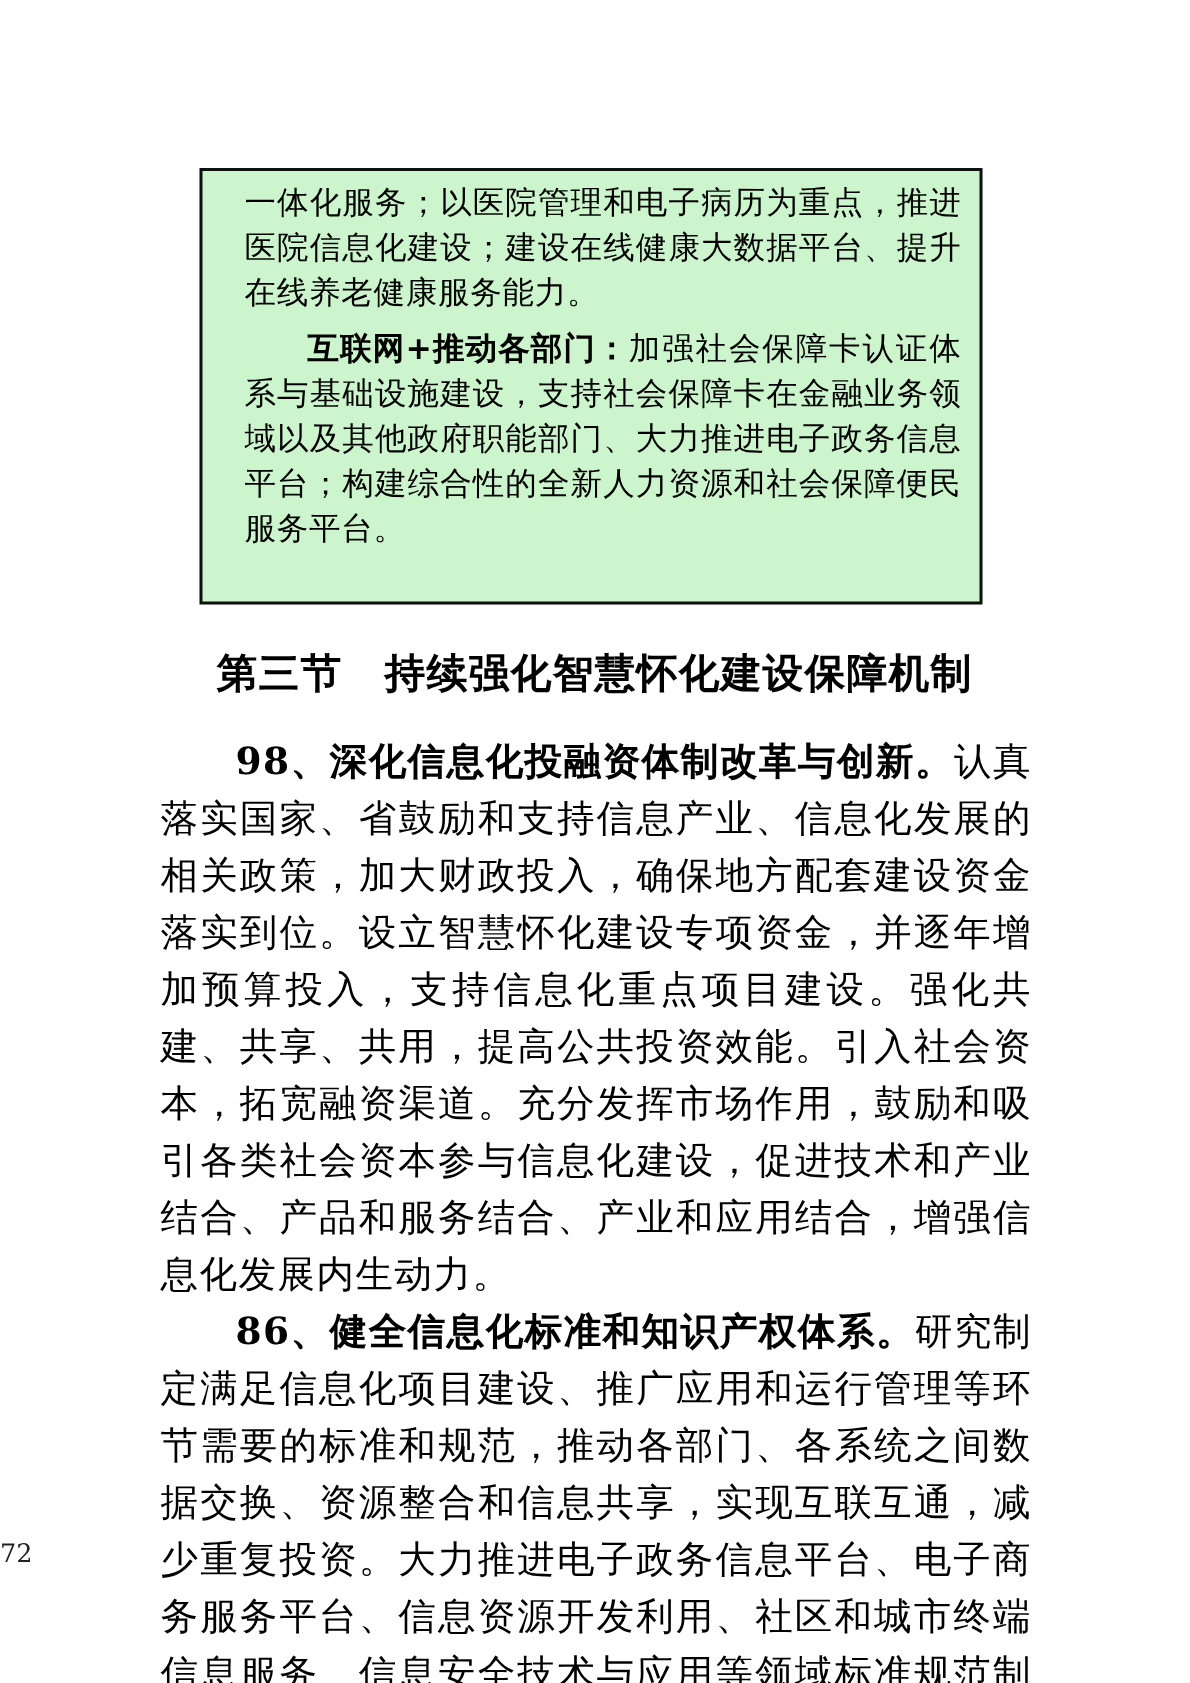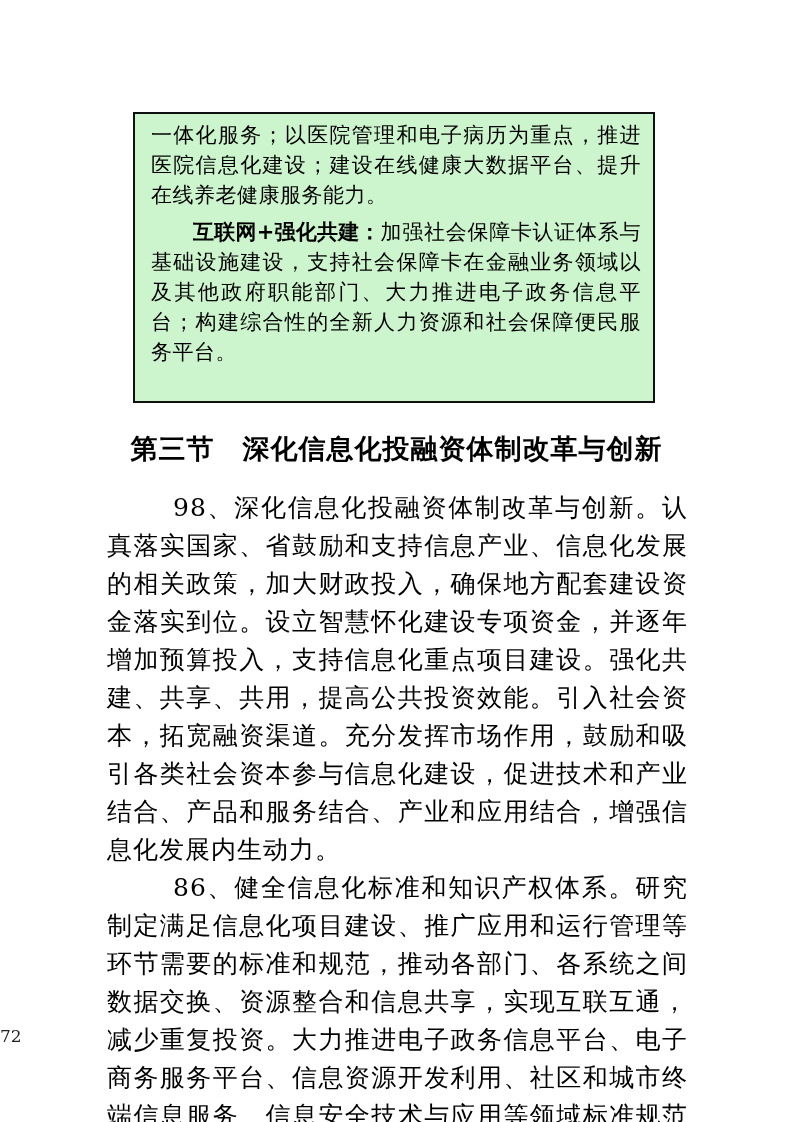--- a/index.html
+++ b/index.html
@@ -19,21 +19,21 @@
 
   
   .callout {
     position: absolute;
     left: 133px;
     top: 112px;
     width: 522px;
     height: 291px;
     box-sizing: border-box;
     border: 2px solid #101010;
-    padding: 6px 12px 4px 16px;
+    padding: 6px 12px 4px 28px;
   }
   .box-para {
     margin: 0 0 7px 0;
     font-size: 21px;
     line-height: 30px;
     text-align: justify;
     letter-spacing: 0.5px;
   }
   .box-para.indent { text-indent: 2em; }
   .box-para:last-child { margin-bottom: 0; }
@@ -65,46 +65,45 @@
   }
   .body-para {
     margin: 0;
     font-size: 25px;
     line-height: 38px;
     text-align: justify;
     text-indent: 2em;
     letter-spacing: 1px;
   }
   .para-lead {
-    font-weight: normal;
-    margin-left: 16px;
+    font-weight: bold;
   }
 
   
   .page-number {
     position: absolute;
     top: 1026px;
     left: 0;
     width: 100%;
     font-size: 17px;
     color: #222222;
     letter-spacing: 0;
   }
 </style>
 </head>
 <body>
 
 <div class="page">
 
   <div class="callout" style="background: rgb(205, 245, 205); border-color: rgb(16, 16, 16);">
     <p class="box-para"><span class="box-lead"></span><span>一体化服务；以医院管理和电子病历为重点，推进医院信息化建设；建设在线健康大数据平台、提升在线养老健康服务能力。</span></p>
-    <p class="box-para indent"><span class="box-lead">互联网+强化共建：</span><span>加强社会保障卡认证体系与基础设施建设，支持社会保障卡在金融业务领域以及其他政府职能部门、大力推进电子政务信息平台；构建综合性的全新人力资源和社会保障便民服务平台。</span></p>
+    <p class="box-para indent"><span class="box-lead">互联网+推动各部门：</span><span>加强社会保障卡认证体系与基础设施建设，支持社会保障卡在金融业务领域以及其他政府职能部门、大力推进电子政务信息平台；构建综合性的全新人力资源和社会保障便民服务平台。</span></p>
   </div>
 
-  <h2 class="section-heading">第三节　深化信息化投融资体制改革与创新</h2>
+  <h2 class="section-heading">第三节　持续强化智慧怀化建设保障机制</h2>
 
   <div class="body-block">
     <p class="body-para"><span class="para-lead">98、深化信息化投融资体制改革与创新。</span><span>认真落实国家、省鼓励和支持信息产业、信息化发展的相关政策，加大财政投入，确保地方配套建设资金落实到位。设立智慧怀化建设专项资金，并逐年增加预算投入，支持信息化重点项目建设。强化共建、共享、共用，提高公共投资效能。引入社会资本，拓宽融资渠道。充分发挥市场作用，鼓励和吸引各类社会资本参与信息化建设，促进技术和产业结合、产品和服务结合、产业和应用结合，增强信息化发展内生动力。</span></p>
     <p class="body-para"><span class="para-lead">86、健全信息化标准和知识产权体系。</span><span>研究制定满足信息化项目建设、推广应用和运行管理等环节需要的标准和规范，推动各部门、各系统之间数据交换、资源整合和信息共享，实现互联互通，减少重复投资。大力推进电子政务信息平台、电子商务服务平台、信息资源开发利用、社区和城市终端信息服务、信息安全技术与应用等领域标准规范制定工作。完善知识产</span></p>
   </div>
 
   <div class="page-number">72</div>
 
 </div>
 

